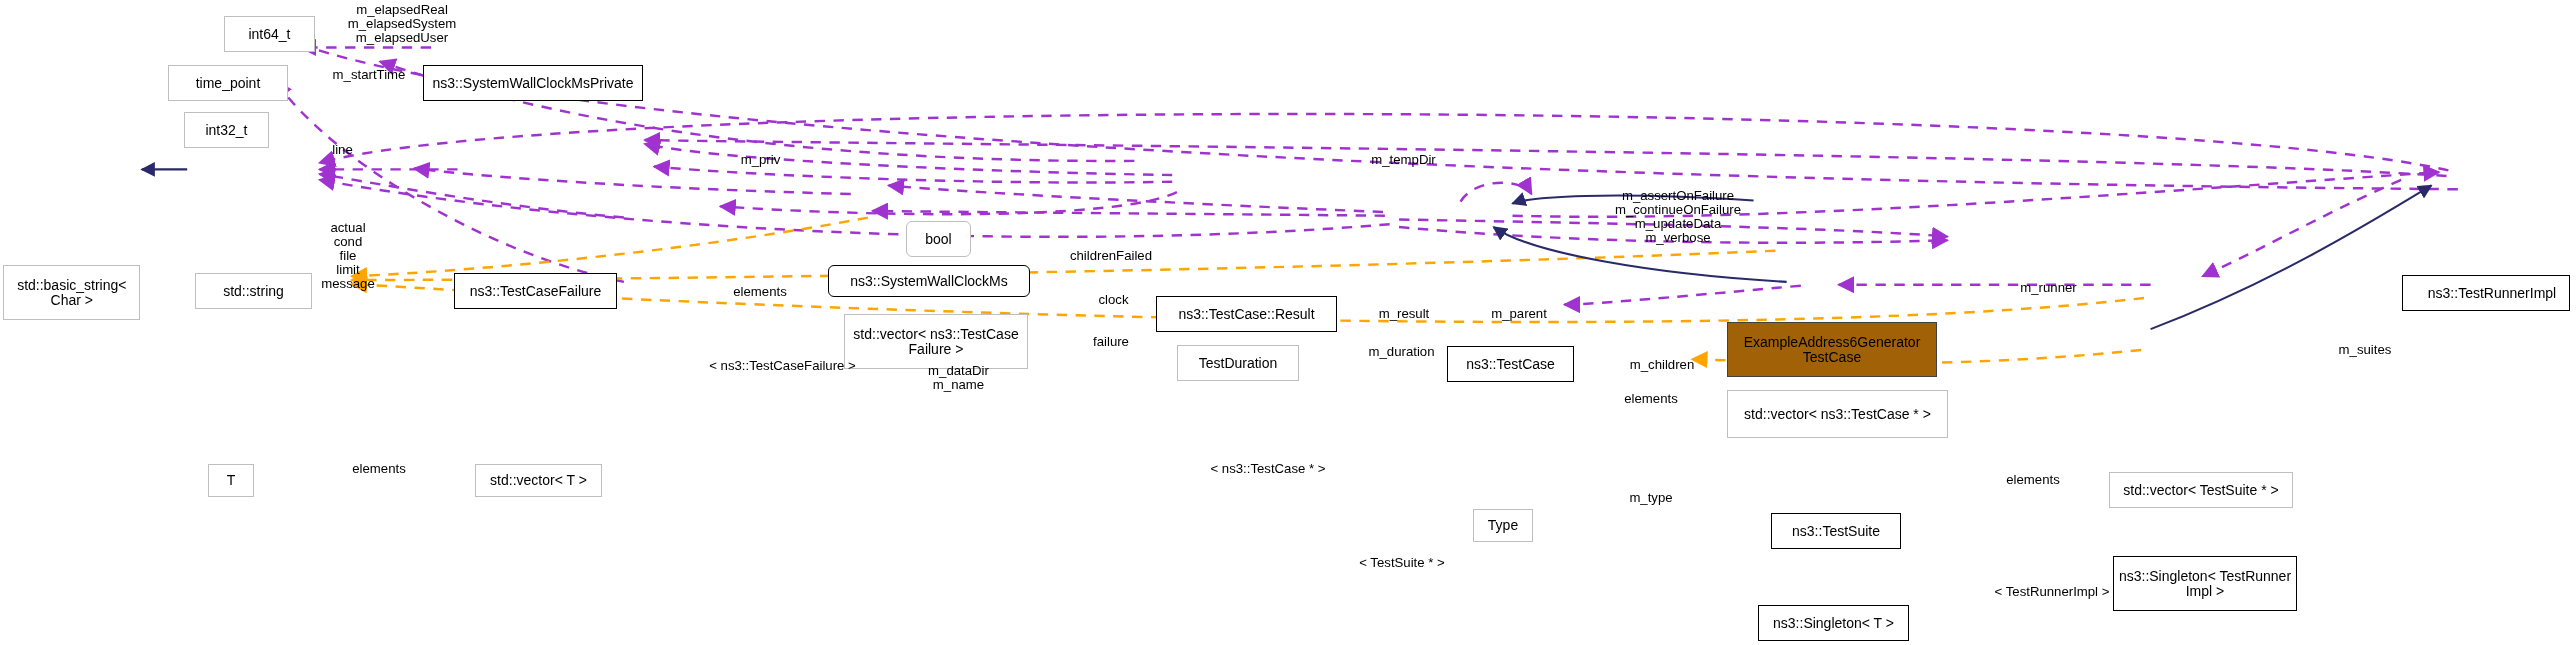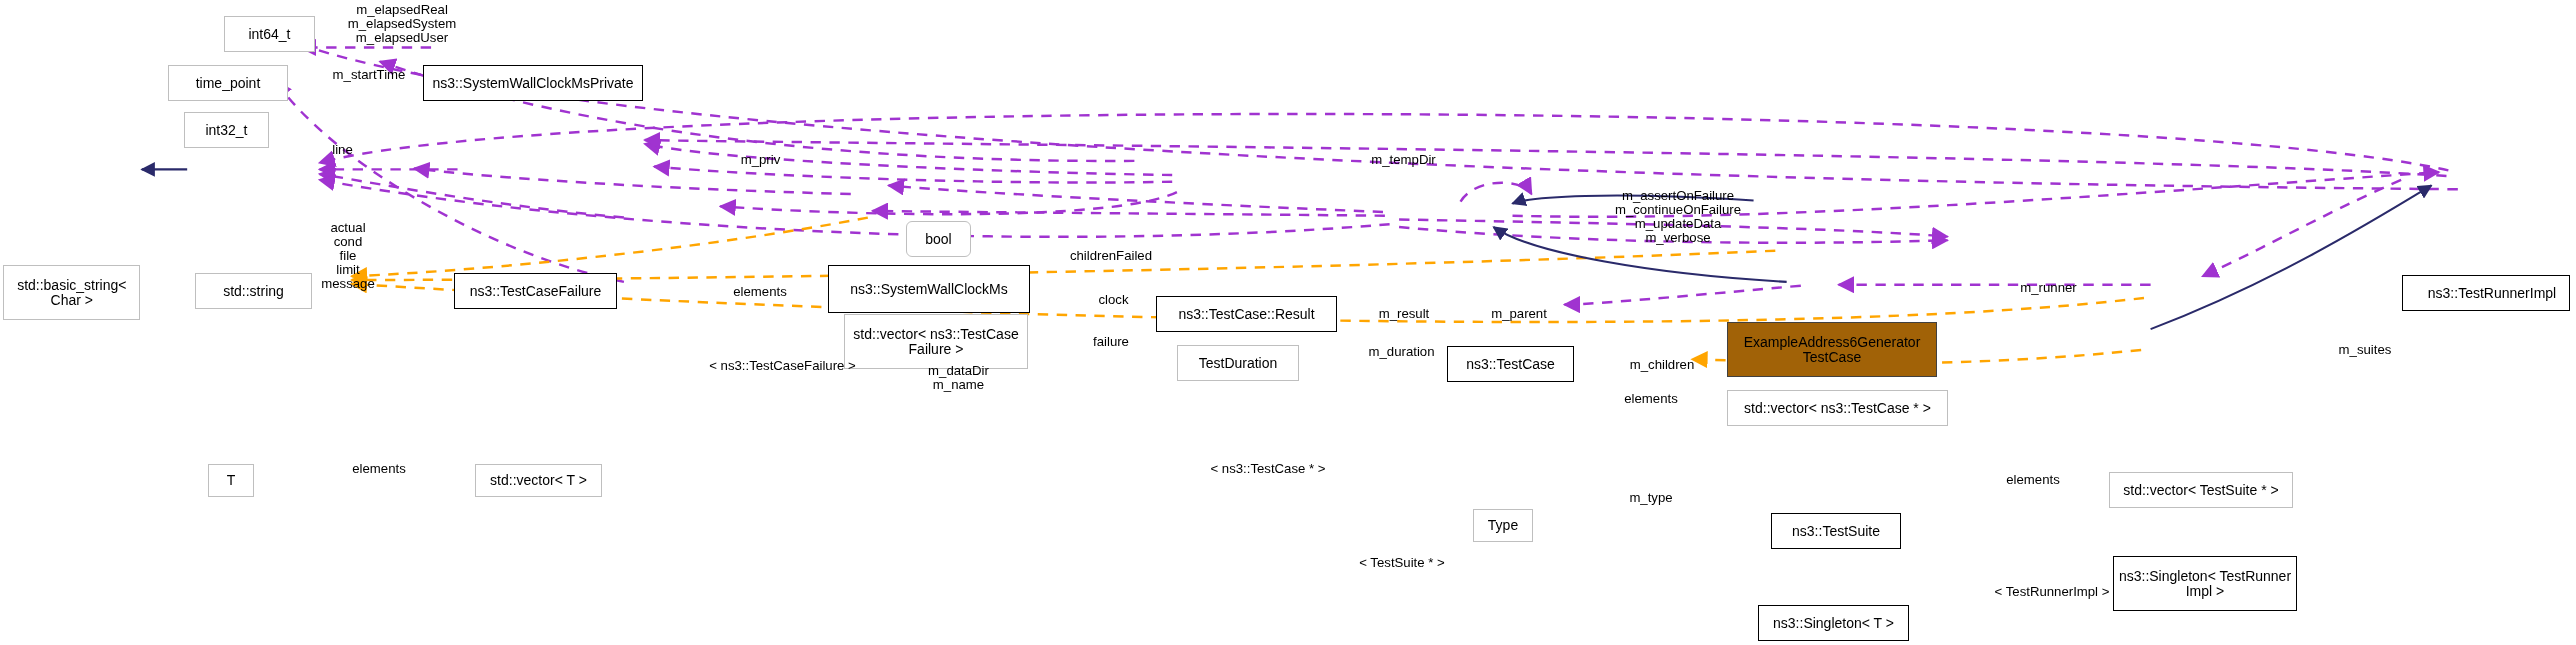--- a/index.html
+++ b/index.html
@@ -125,35 +125,35 @@
 
   <div class="node plain" style="left: 3.3px; top: 265px; width: 137px; height: 55px;">std::basic_string&lt;
 Char &gt;</div>
 
   <div class="node plain" style="left: 195px; top: 273px; width: 117px; height: 36px;">std::string</div>
 
   <div class="node solid" style="left: 454px; top: 273px; width: 163px; height: 36px;">ns3::TestCaseFailure</div>
 
   <div class="node plain" style="left: 906px; top: 221px; width: 65px; height: 36px; border-radius: 6px;">bool</div>
 
-  <div class="node solid" style="left: 828px; top: 265px; width: 202px; height: 48px;">ns3::SystemWallClockMs</div>
+  <div class="node solid" style="left: 828px; top: 265px; width: 202px; height: 32px; border-radius: 6px;">ns3::SystemWallClockMs</div>
 
   <div class="node plain" style="left: 844px; top: 314px; width: 184px; height: 55px;">std::vector&lt; ns3::TestCase
 Failure &gt;</div>
 
   <div class="node solid" style="left: 1156px; top: 296px; width: 181px; height: 36px;">ns3::TestCase::Result</div>
 
   <div class="node plain" style="left: 1177px; top: 345px; width: 122px; height: 36px;">TestDuration</div>
 
   <div class="node solid" style="left: 1447px; top: 346px; width: 127px; height: 36px;">ns3::TestCase</div>
 
   <div class="node filled" style="left: 1727px; top: 322px; width: 210px; height: 55px;">ExampleAddress6Generator
 TestCase</div>
 
-  <div class="node plain" style="left: 1727px; top: 390px; width: 221px; height: 36px;">std::vector&lt; ns3::TestCase * &gt;</div>
+  <div class="node plain" style="left: 1727px; top: 390px; width: 221px; height: 48px;">std::vector&lt; ns3::TestCase * &gt;</div>
 
   <div class="node plain" style="left: 208px; top: 464px; width: 46px; height: 33px;">T</div>
 
   <div class="node plain" style="left: 475px; top: 464px; width: 127px; height: 33px;">std::vector&lt; T &gt;</div>
 
   <div class="node solid" style="left: 1771px; top: 472px; width: 130px; height: 36px; margin-top: 41px;">ns3::TestSuite</div>
 
   <div class="node plain" style="left: 1473px; top: 509px; width: 60px; height: 33px;">Type</div>
 
   <div class="node plain" style="left: 2109px; top: 472px; width: 184px; height: 36px;">std::vector&lt; TestSuite * &gt;</div>

